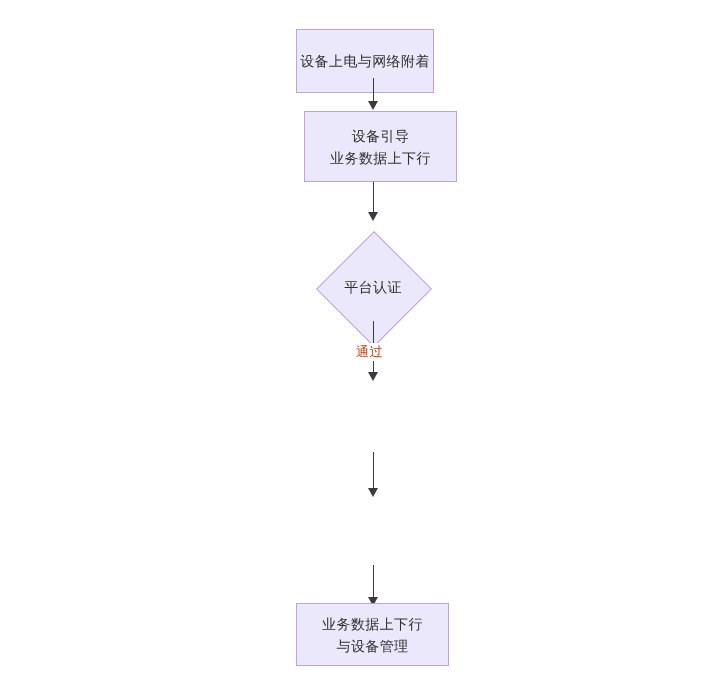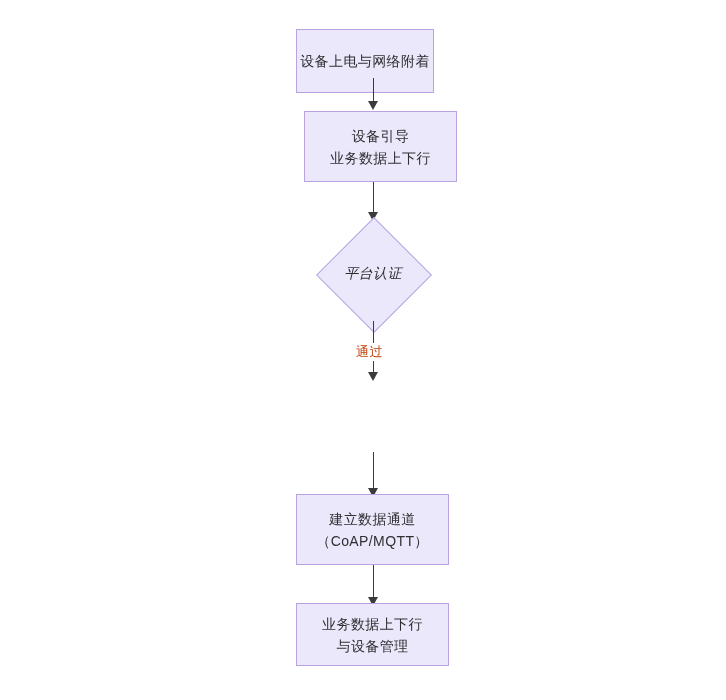--- a/index.html
+++ b/index.html
@@ -113,39 +113,35 @@
   <div class="arrowhead" style="left:368px; top:101px;"></div>
 
   <div class="node" style="left:304px; top:111px; width:153px; height:71px;">
     <span class="line">设备引导</span>
     <span class="line">业务数据上下行</span>
   </div>
 
   <div class="connector" style="left:372.5px; top:182px; height:32px;"></div>
   <div class="arrowhead" style="left:368px; top:212px;"></div>
 
-  <div class="diamond-wrap" style="left:322px; top:224px;font-style:italic;">
+  <div class="diamond-wrap" style="left:322px; top:238px;">
     <div class="diamond-shape">
       <div class="facet"></div>
     </div>
     <div class="diamond-label">平台认证</div>
   </div>
 
   <div class="connector" style="left:372.5px; top:321px; height:57px;"></div>
   <div class="edge-label" style="left:353px; top:343px;">通过</div>
   <div class="arrowhead" style="left:368px; top:372px;"></div>
 
 
   <div class="connector" style="left:372.5px; top:452px; height:38px;"></div>
   <div class="arrowhead" style="left:368px; top:488px;"></div>
 
-  <div class="node" style="left:296px; top:494px; width:153px; height:71px;">
-    <span class="line">建立数据通道</span>
-    <span class="line">（CoAP/MQTT）</span>
-  </div>
 
   <div class="connector" style="left:372.5px; top:565px; height:36px;"></div>
   <div class="arrowhead" style="left:368px; top:597px;"></div>
 
   <div class="node" style="left:296px; top:603px; width:153px; height:63px;">
     <span class="line">业务数据上下行</span>
     <span class="line">与设备管理</span>
   </div>
 
 </div>

